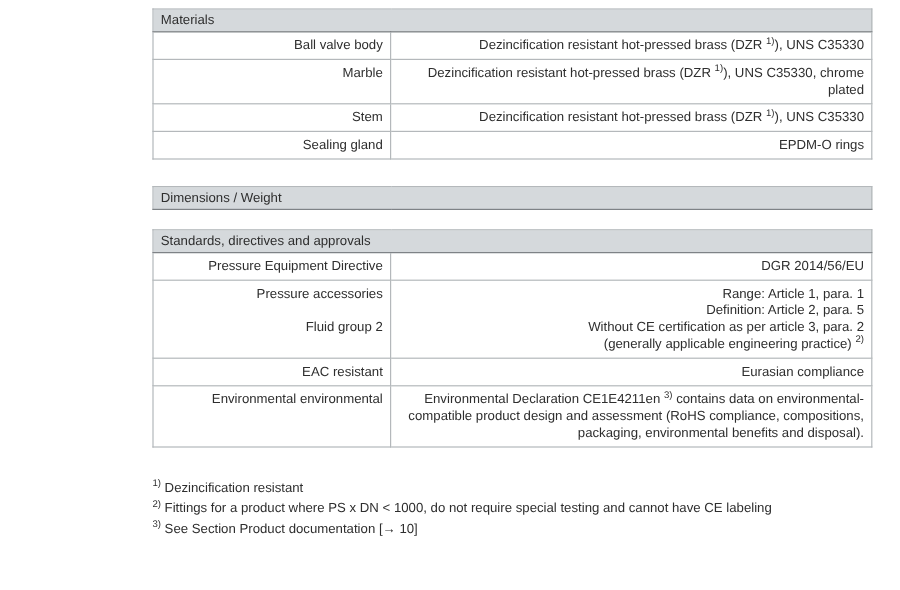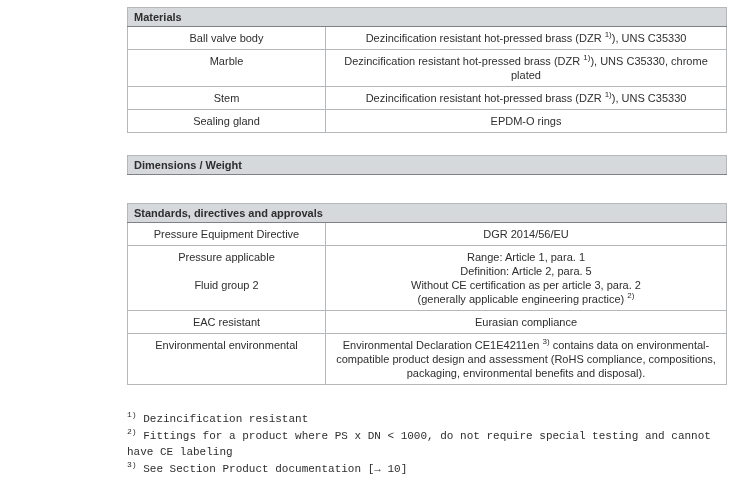--- a/index.html
+++ b/index.html
@@ -18,32 +18,32 @@
   }
   .page{position:absolute;left:127px;top:7px;width:600px;}
   table.spec{
     border-collapse:collapse;width:600px;table-layout:fixed;
     font-size:11px;line-height:14px;color:var(--text);
   }
   table.spec th{
     background:var(--header-bg);
     border:1px solid var(--border);
     border-bottom:1px solid var(--header-border);
-    font-weight:bold;text-align:left;
+    font-weight:normal;text-align:left;
     padding:2px 6px;font-size:11px;
   }
   table.spec td{
     border:1px solid var(--border);
-    padding:4px 6px;text-align:center;vertical-align:top;
+    padding:4px 6px;text-align:right;vertical-align:top;
   }
   .tbl-wrap-1{margin-bottom:22px;}
-  .tbl-wrap-2{margin-bottom:28px;}
+  .tbl-wrap-2{margin-bottom:16px;}
   sup{font-size:8px;line-height:0;vertical-align:super;}
   .footnotes{margin-top:26px;font-size:11px;line-height:16px;color:var(--text);}
-  .footnotes > div{margin-bottom:1px;font-family:Liberation Mono, monospace;}
+  .footnotes > div{margin-bottom:1px;}
 </style>
 </head>
 <body>
 
 <div class="page">
 
   <div class="tbl-wrap-1">
     <table class="spec">
       <colgroup>
           <col style="width:198px">
@@ -122,21 +122,21 @@
           <tr>
             <td>
               <div>Pressure Equipment Directive</div>
             </td>
             <td>
               <div>DGR 2014/56/EU</div>
             </td>
           </tr>
           <tr>
             <td>
-              <div>Pressure applicable</div>
+              <div>Pressure accessories</div>
               <div>&nbsp;</div>
               <div>Fluid group 2</div>
             </td>
             <td>
               <div>Range: Article 1, para. 1</div>
               <div>Definition: Article 2, para. 5</div>
               <div>Without CE certification as per article 3, para. 2</div>
               <div>(generally applicable engineering practice) <sup>2)</sup></div>
             </td>
           </tr>

